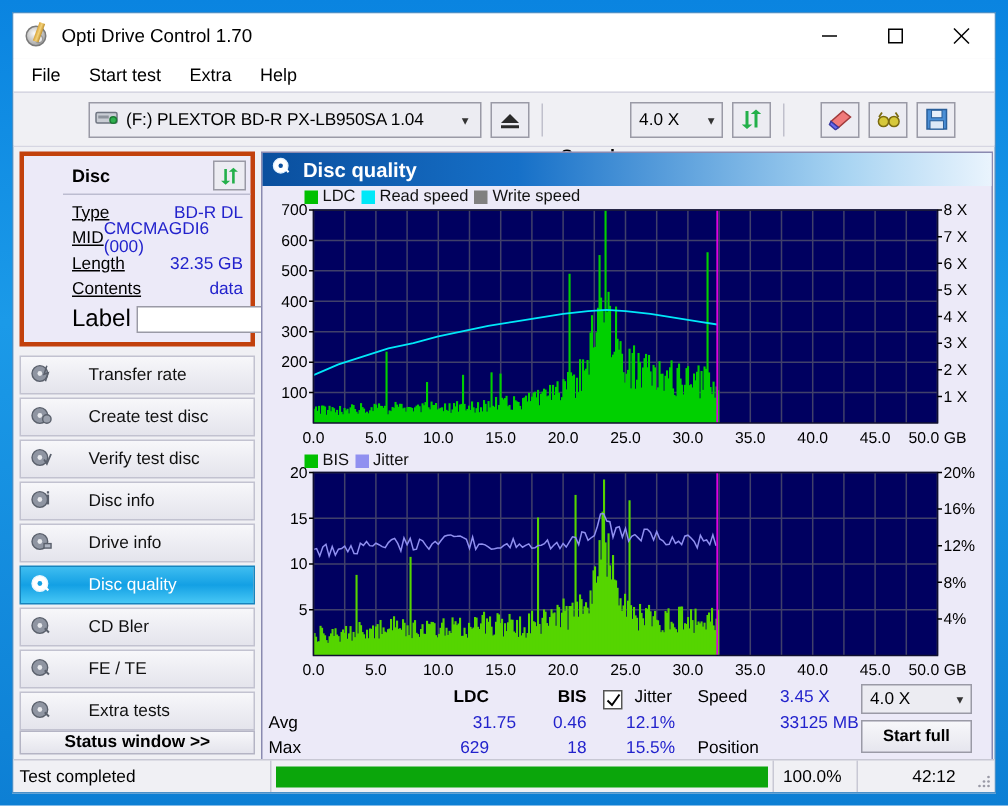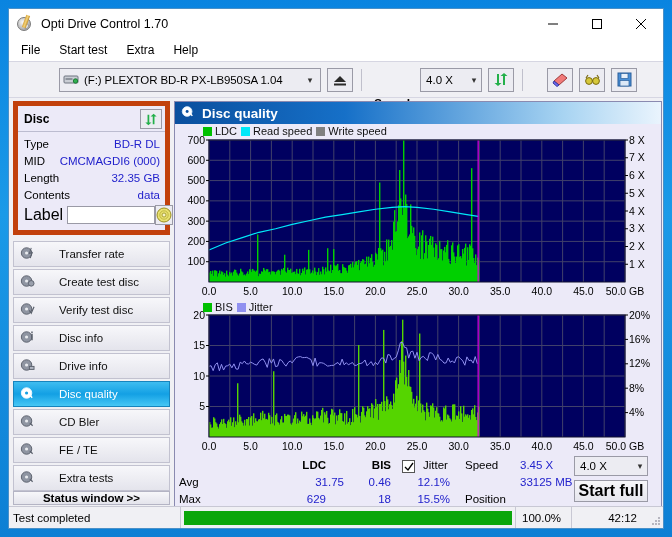--- a/index.html
+++ b/index.html
@@ -111,33 +111,34 @@
   
   .content { flex: 1; display: flex; overflow: hidden; }
   .sidebar {
     width: 165px;
     background: #f0f0f4;
     border-top: 1px solid #d6d6e2;
     display: flex; flex-direction: column;
     padding: 3px 4px 0 4px;
   }
   .disc-panel {
-    border: 5px solid #c2410c;
+    border: 3px solid #c2410c;
     background: #eceaf8;
     margin-bottom: 6px;
+    padding-left: 26px;
   }
   .disc-head {
     display:flex; align-items:center; justify-content:space-between;
     padding: 3px 3px 2px 6px;
     border-bottom: 1px solid #bcbcd0;
   }
   .disc-head .t { font-size: 12px; font-weight: bold; }
   .disc-rows { padding: 3px 5px 4px 6px; }
   .drow { display:flex; justify-content:space-between; align-items:center; height:17px; font-size:11.5px; }
-  .drow .k { color:#000; }
+  .drow .k { color:#000;text-decoration:underline; }
   .drow .v { color:#2222cc; }
   .label-row { display:flex; align-items:center; justify-content:space-between; height:22px; margin-top:1px; }
   .label-input {
     width: 88px; height: 18px; background:#ffffff;
     border: 1px solid #9a9aa6; margin-left: 4px;
   }
   .cdicon {
     width: 22px; height: 20px; background:#ececf2; border:1px solid #9a9aa6;
     display:flex; align-items:center; justify-content:center;
   }
@@ -196,21 +197,21 @@
   .stats .k { color:#000; }
   .stats .v { color:#2222cc; }
   .chk {
     width: 13px; height: 13px; border:1px solid #555; background:#fff;
     display:inline-flex; align-items:center; justify-content:center;
     position:relative; top:2px;
   }
   .btn-sm {
     background: linear-gradient(180deg,#f7f7fa 0%, #e6e6ee 100%);
     border: 1px solid #9a9aa6;
-    font-size: 16px; display:flex; align-items:center; justify-content:center;
+    font-size: 11px; display:flex; align-items:center; justify-content:center;
   }
   
   .statusbar {
     height: 22px; background:#f0f0f4;
     border-top: 1px solid #c8c8d4;
     display:flex; align-items:center;
     font-size: 11.5px;
   }
   .sb-text { width: 172px; padding-left: 4px; border-right:1px solid #c8c8d4; height:100%; display:flex; align-items:center;}
   .sb-prog { flex:1; height:100%; display:flex; align-items:center; padding: 0 3px; }

